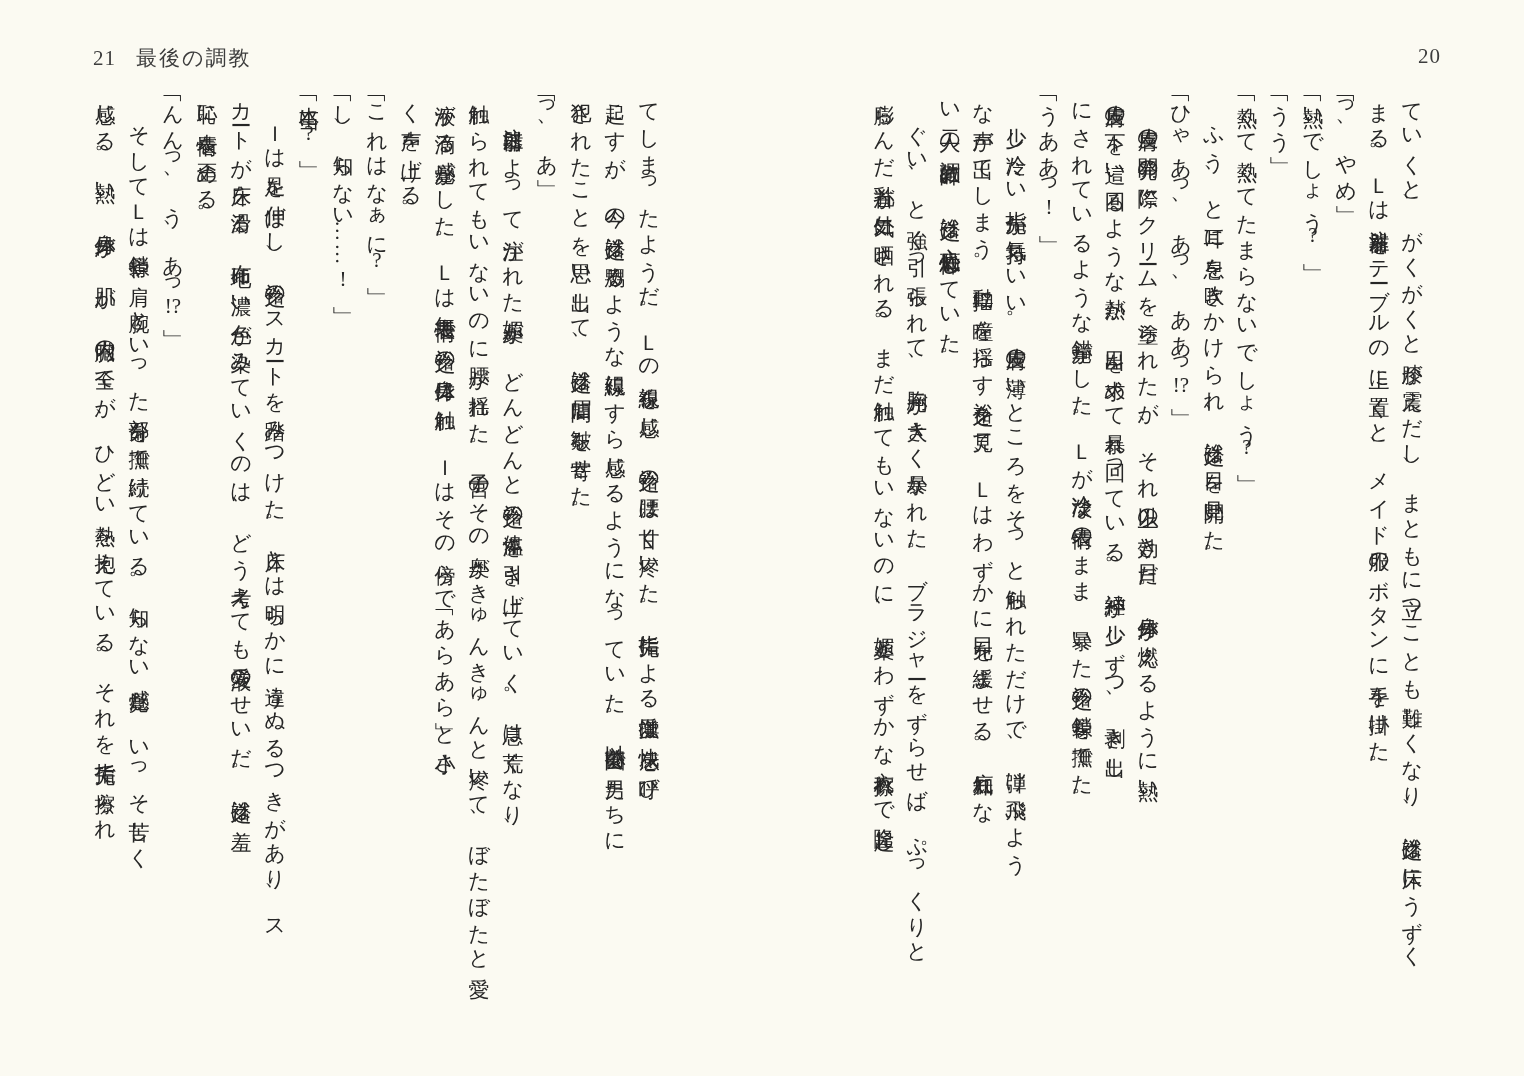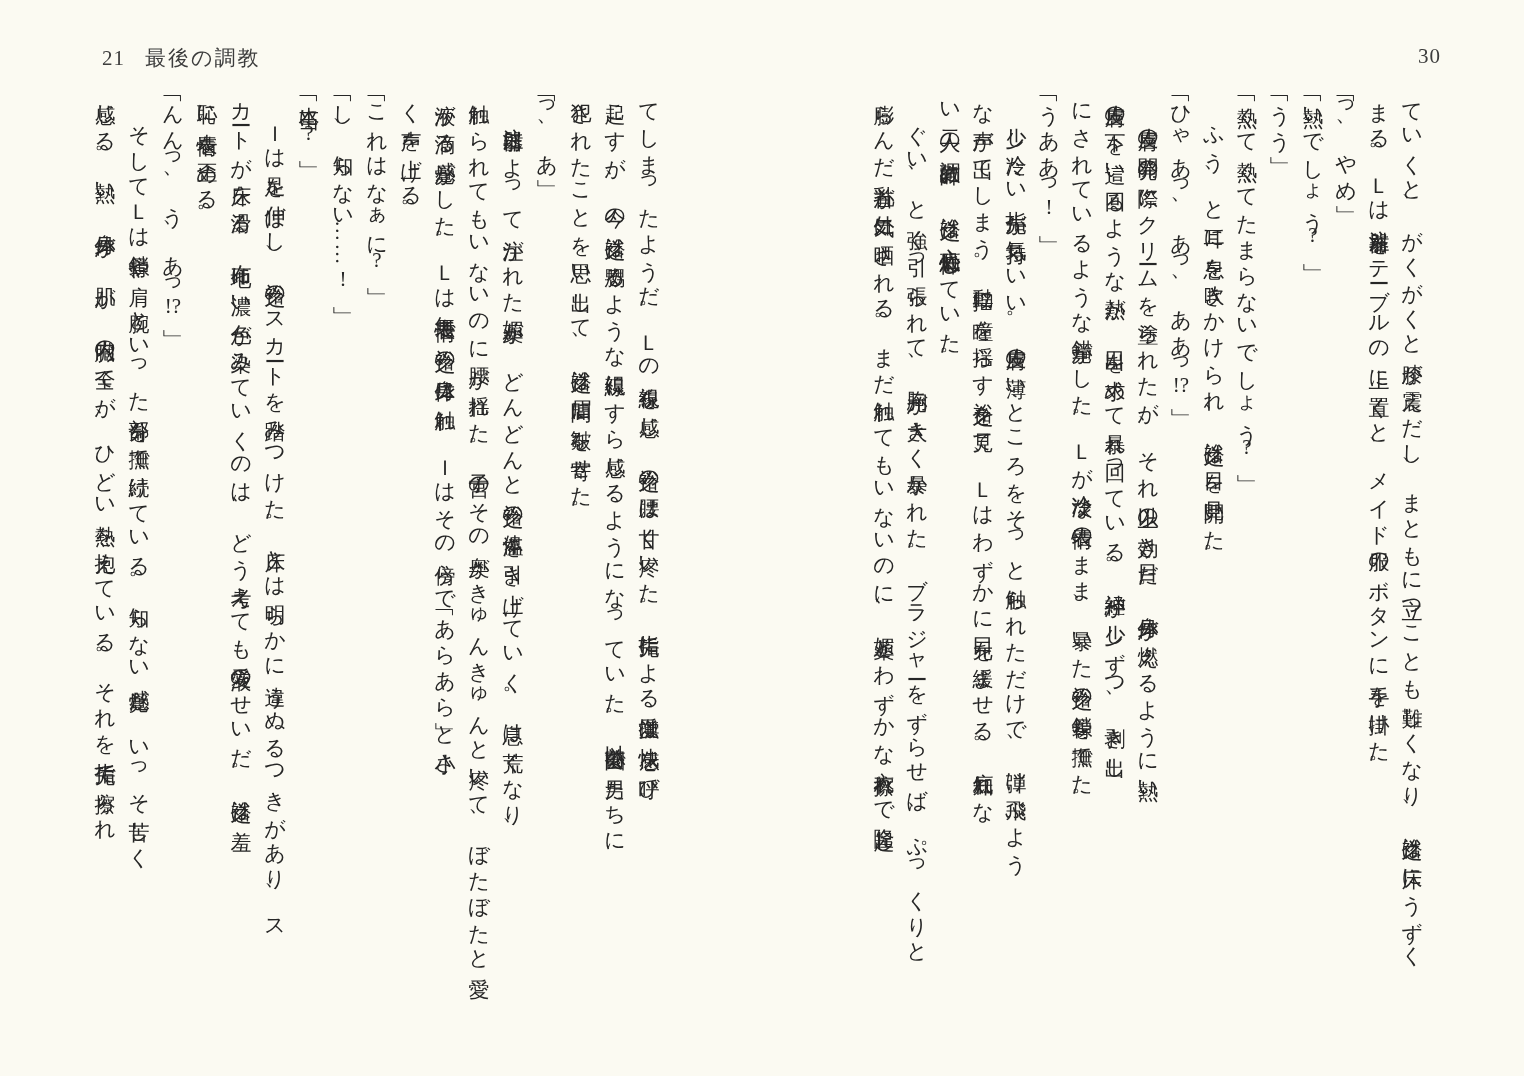--- a/index.html
+++ b/index.html
@@ -29,21 +29,21 @@
   .page-right { left: 762px; }
 
   .page-header {
     position: absolute;
     top: 44px;
     font-size: 21px;
     color: #3d3d3d;
     letter-spacing: 1px;
     white-space: nowrap;
   }
-  .header-left  { left: 102px; }
+  .header-left  { left: 93px; }
   .header-right { left: 656px; }
   .running-title { margin-left: 20px; letter-spacing: 2px; }
 
   .vtext {
     position: absolute;
     top: 88px;
     right: 96px;
     height: 982px;
     writing-mode: vertical-rl;
     text-orientation: upright;
@@ -93,21 +93,21 @@
         <div class="tl">カートが床を滑る。布地に濃い色が染みていくのは、どう考えても愛液のせいだ。裕之は羞</div>
         <div class="tl">恥に表情を歪める。</div>
         <div class="tl">「んんっ、う、あっ<span class="tcy">!?</span>」</div>
         <div class="tl">　そしてＬは鎖骨や肩、腕といった部分を撫で続けている。知らない感覚だ、いっそ苦しく</div>
         <div class="tl">感じる。熱い。身体が、肌が、内臓の全てが、ひどい熱を抱えている。それを指先で擦られ</div>
       </div>
   </section>
 
   <section class="page page-right">
     <header class="page-header header-right">
-      <span class="page-num">30</span>
+      <span class="page-num">20</span>
     </header>
     <div class="vtext">
         <div class="tl">ていくと、がくがくと膝が震えだし、まともに立つことも難しくなり、裕之は床にうずく</div>
         <div class="tl">まる。Ｌは注射器をテーブルの上に置くと、メイド服のボタンに手を掛けた。</div>
         <div class="tl">「っ、やめ」</div>
         <div class="tl">「熱いでしょう?」</div>
         <div class="tl">「うう」</div>
         <div class="tl">「熱くて熱くてたまらないでしょう?」</div>
         <div class="tl">　ふう、と耳に息を吹きかけられ、裕之は目を見開いた。</div>
         <div class="tl">「ひゃあっ、あっ、ああっ<span class="tcy">!?</span>」</div>

